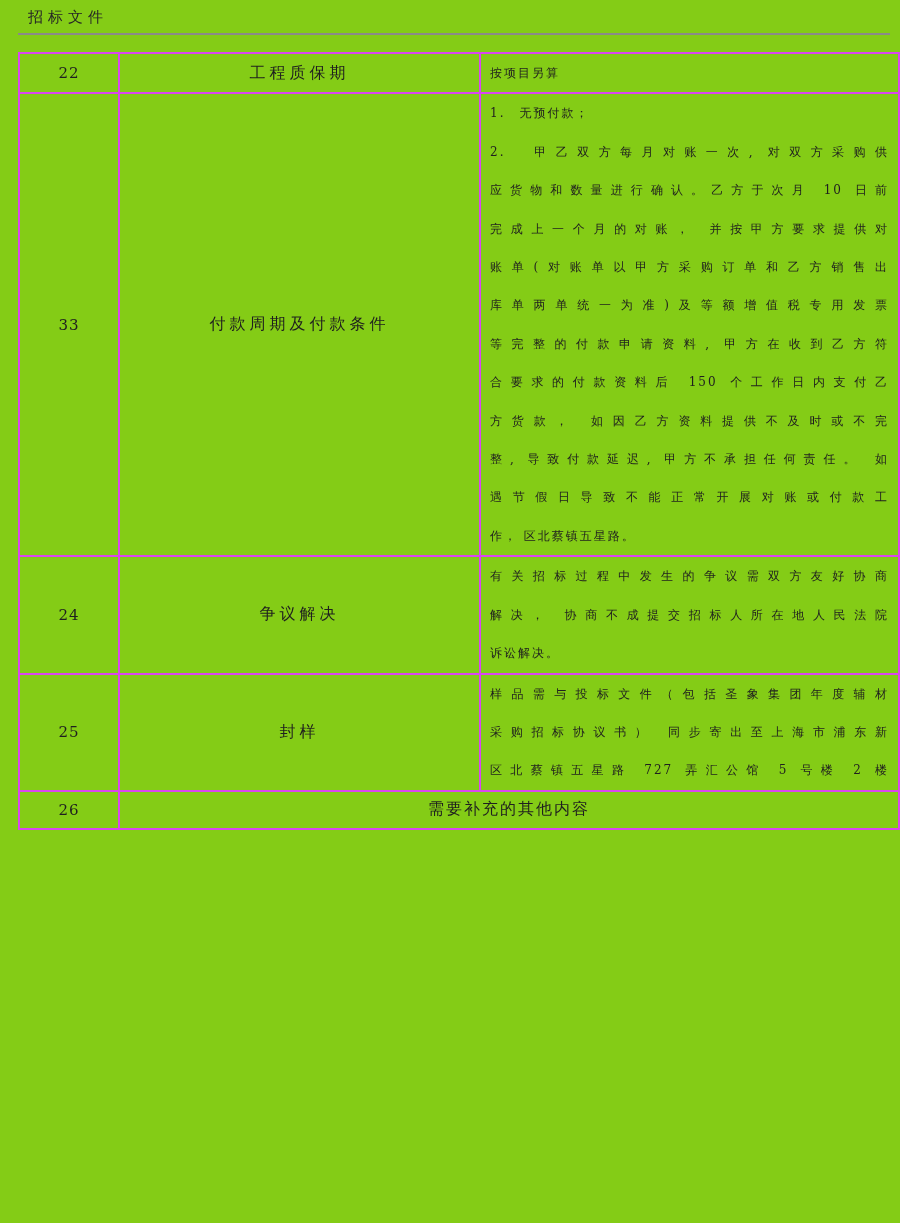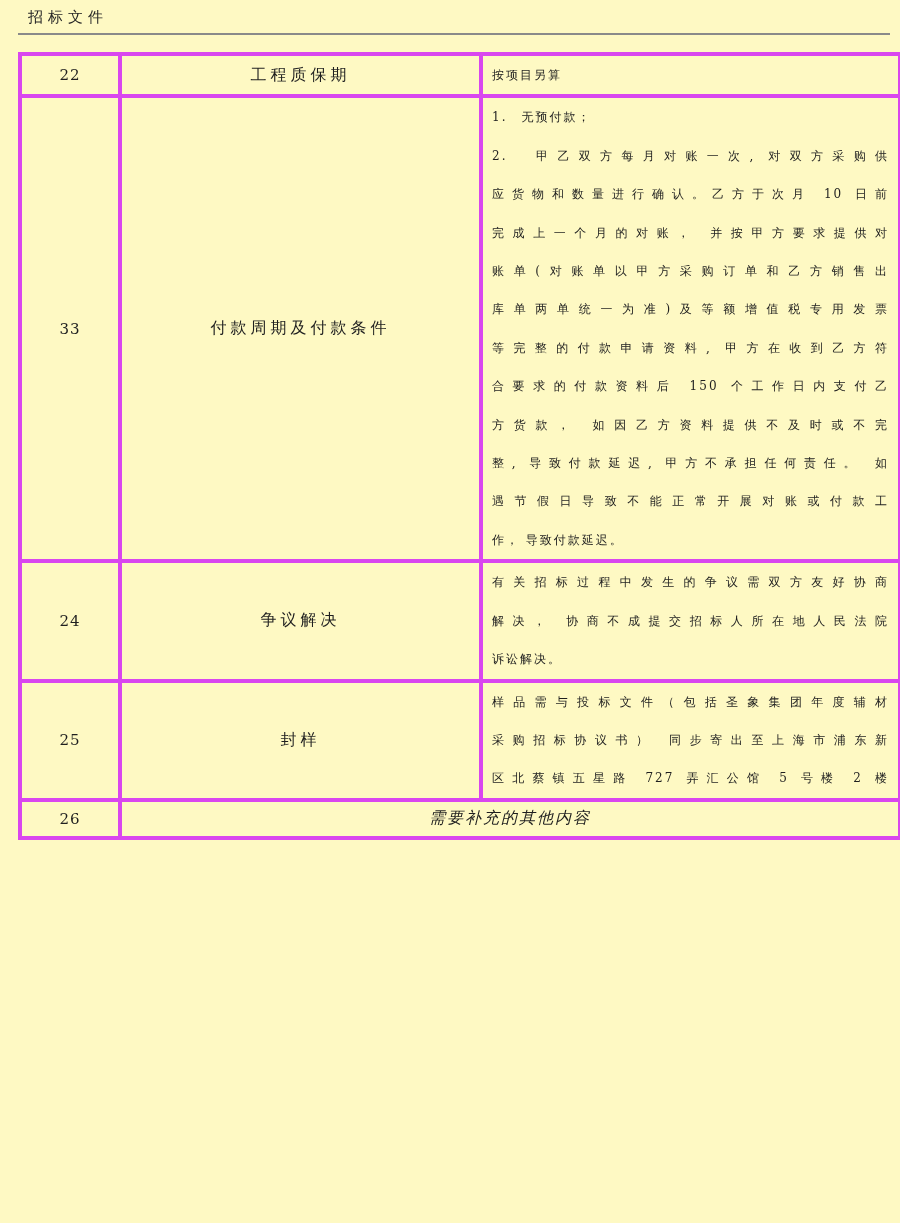--- a/index.html
+++ b/index.html
@@ -1,20 +1,20 @@
 <!DOCTYPE html>
 <html><head>
 <meta charset="utf-8">
 <style>
   html, body { margin: 0; padding: 0; background: #ffffff; }
   .page {
     position: relative;
     width: 900px;
     height: 1223px;
-    background: #fef9c3;
+    background: #84cc16;
     color: #1F1F1F;
     font-family: "DejaVu Serif", "Liberation Serif", serif;
     box-sizing: border-box;
     padding-top: 8px;
     overflow: hidden;
   }
   .doc-header {
     margin-left: 28px;
     font-size: 15px;
     letter-spacing: 5px;
@@ -27,21 +27,21 @@
     height: 2px;
     background: #8A8A8A;
   }
   table.tender {
     border-collapse: collapse;
     table-layout: fixed;
     margin: 17px 0 0 18px;
     width: 880px;
   }
   table.tender td {
-    border: 4px solid #d946ef;
+    border: 2px solid #d946ef;
     vertical-align: middle;
     box-sizing: border-box;
   }
   tr.r22 { height: 38px; }
   tr.r23 { height: 462px; }
   tr.r24 { height: 114px; }
   tr.r25 { height: 115px; }
   tr.r26 { height: 38px; }
   td.num {
     text-align: center;
@@ -62,21 +62,20 @@
     line-height: 38.4px;
     letter-spacing: 2px;
     text-align: left;
   }
   .line.j {
     text-align: justify;
     text-align-last: justify;
   }
   td.merged {
     text-align: center;
-    font-style: italic;
     font-size: 16px;
     letter-spacing: 2px;
   }
   .footer-note {
     margin: 18px 0 0 20px;
     font-size: 23px;
     font-weight: bold;
     letter-spacing: 5px;
     color: #141414;
   }
@@ -113,21 +112,21 @@
         <div class="line j">2.　甲乙双方每月对账一次, 对双方采购供</div>
         <div class="line j">应货物和数量进行确认。乙方于次月 10 日前</div>
         <div class="line j">完成上一个月的对账， 并按甲方要求提供对</div>
         <div class="line j">账单(对账单以甲方采购订单和乙方销售出</div>
         <div class="line j">库单两单统一为准)及等额增值税专用发票</div>
         <div class="line j">等完整的付款申请资料, 甲方在收到乙方符</div>
         <div class="line j">合要求的付款资料后 150 个工作日内支付乙</div>
         <div class="line j">方货款， 如因乙方资料提供不及时或不完</div>
         <div class="line j">整, 导致付款延迟, 甲方不承担任何责任。 如</div>
         <div class="line j">遇节假日导致不能正常开展对账或付款工</div>
-        <div class="line">作， 导致付款延迟。</div>
+        <div class="line">作， 区北蔡镇五星路。</div>
       </td>
     </tr>
 
     <tr class="r24">
       <td class="num">24</td>
       <td class="label">争议解决</td>
       <td class="content">
         <div class="line j">有关招标过程中发生的争议需双方友好协商</div>
         <div class="line j">解决， 协商不成提交招标人所在地人民法院</div>
         <div class="line">诉讼解决。</div>

